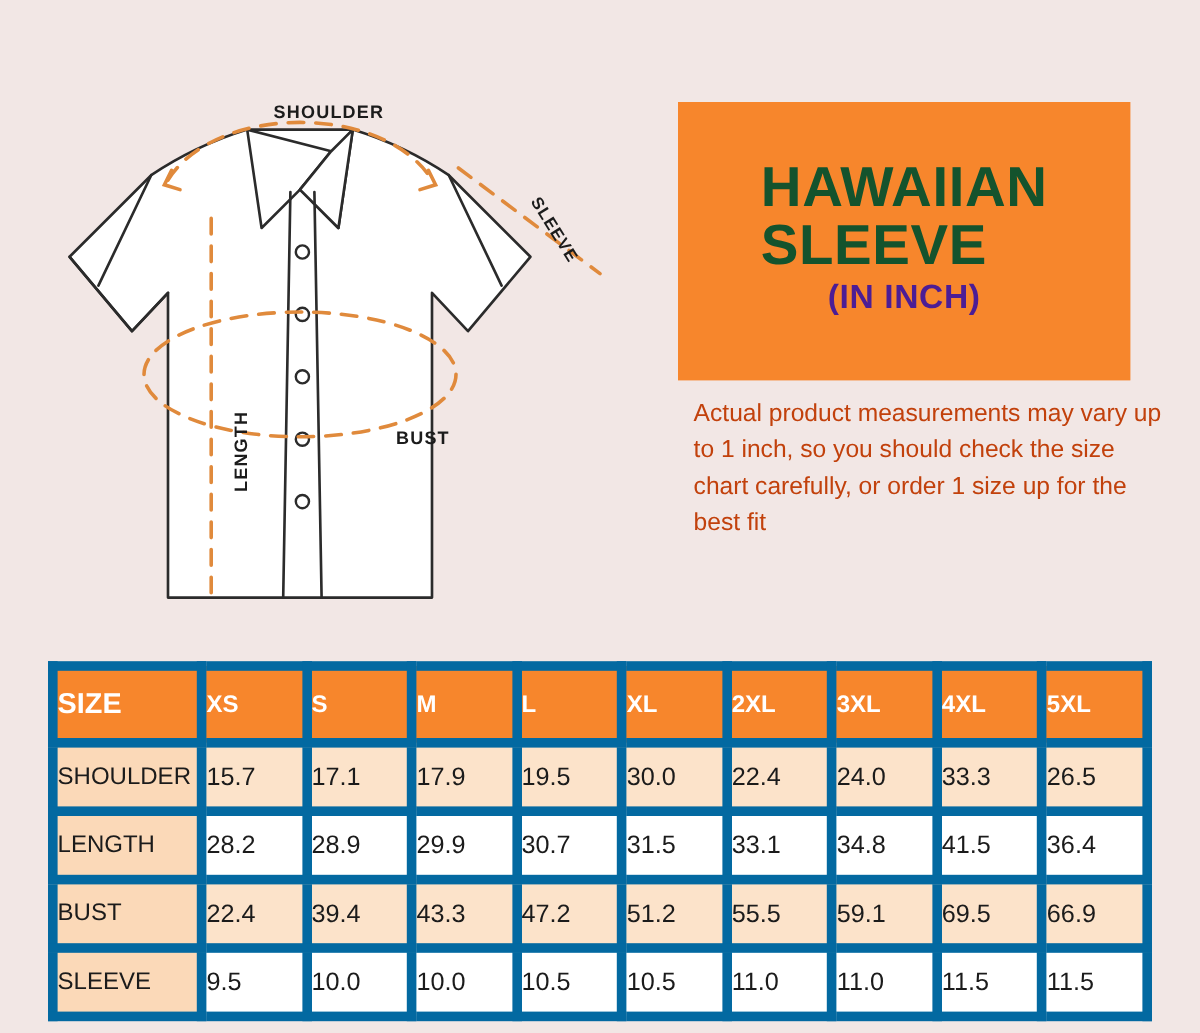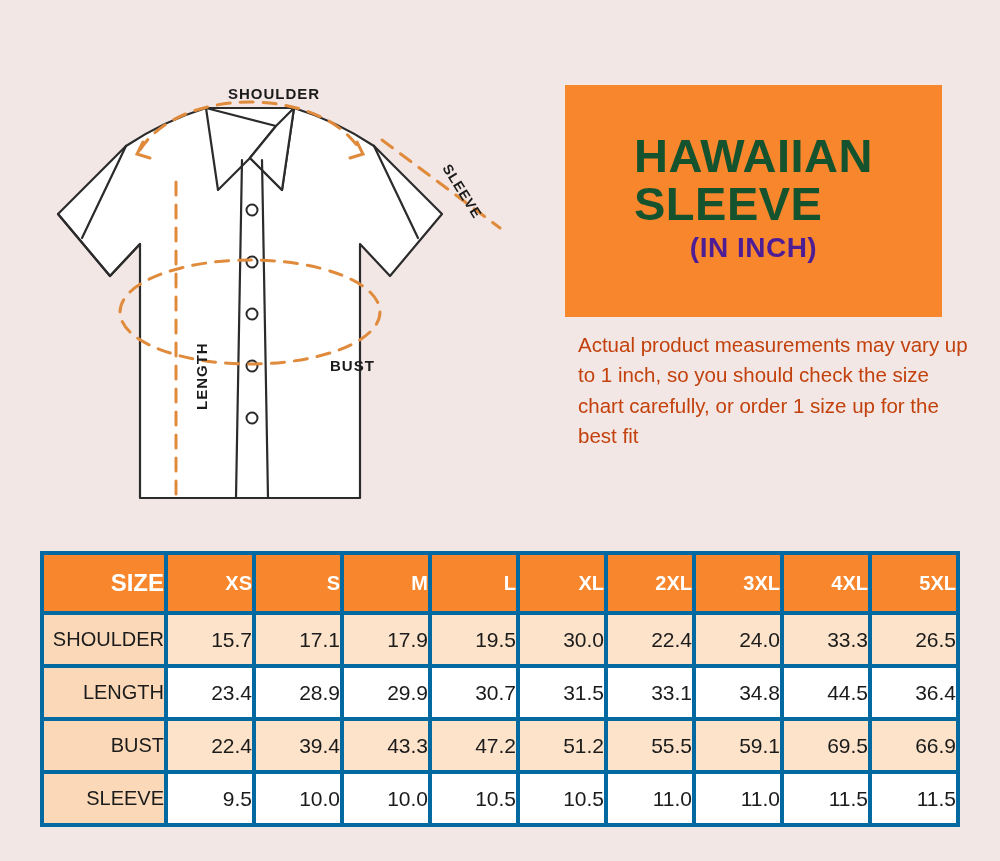--- a/index.html
+++ b/index.html
@@ -117,22 +117,22 @@
     top: 551px;
     width: 920px;
   }
   table.size-chart {
     border-collapse: collapse;
     width: 920px;
     table-layout: fixed;
   }
   table.size-chart th,
   table.size-chart td {
-    border: 4px solid #0369a1;
-    text-align: right;
+    border: 8px solid #0369a1;
+    text-align: left;
     font-size: 21px;
     color: #1b1b1b;
     height: 49px;
     padding: 0;
   }
   table.size-chart thead th {
     background: #f7862c;
     color: #ffffff;
     font-weight: bold;
     font-size: 20px;
@@ -254,28 +254,28 @@
           <td>17.9</td>
           <td>19.5</td>
           <td>30.0</td>
           <td>22.4</td>
           <td>24.0</td>
           <td>33.3</td>
           <td>26.5</td>
         </tr>
         <tr>
           <th>LENGTH</th>
-          <td>23.4</td>
+          <td>28.2</td>
           <td>28.9</td>
           <td>29.9</td>
           <td>30.7</td>
           <td>31.5</td>
           <td>33.1</td>
           <td>34.8</td>
-          <td>44.5</td>
+          <td>41.5</td>
           <td>36.4</td>
         </tr>
         <tr>
           <th>BUST</th>
           <td>22.4</td>
           <td>39.4</td>
           <td>43.3</td>
           <td>47.2</td>
           <td>51.2</td>
           <td>55.5</td>

